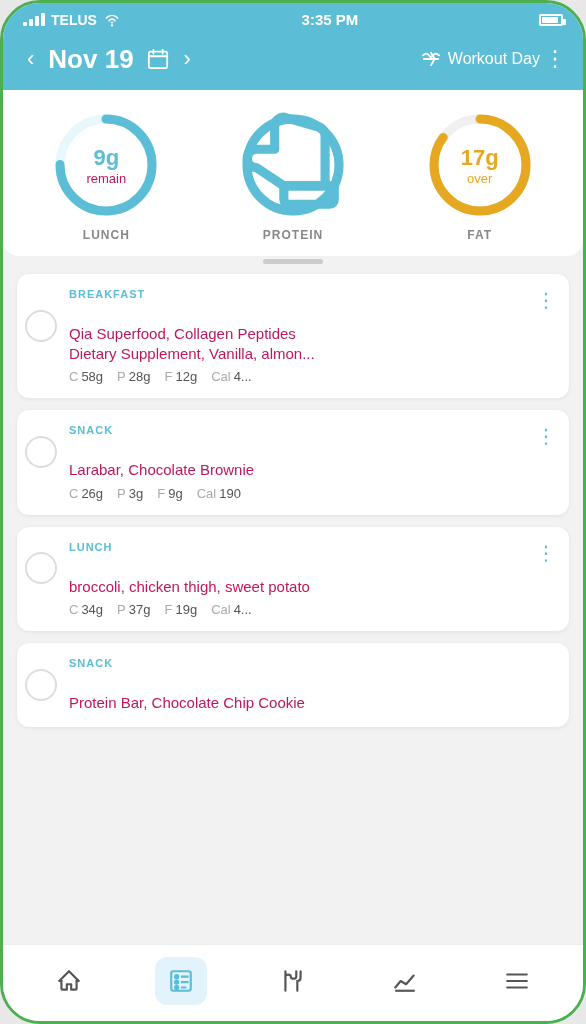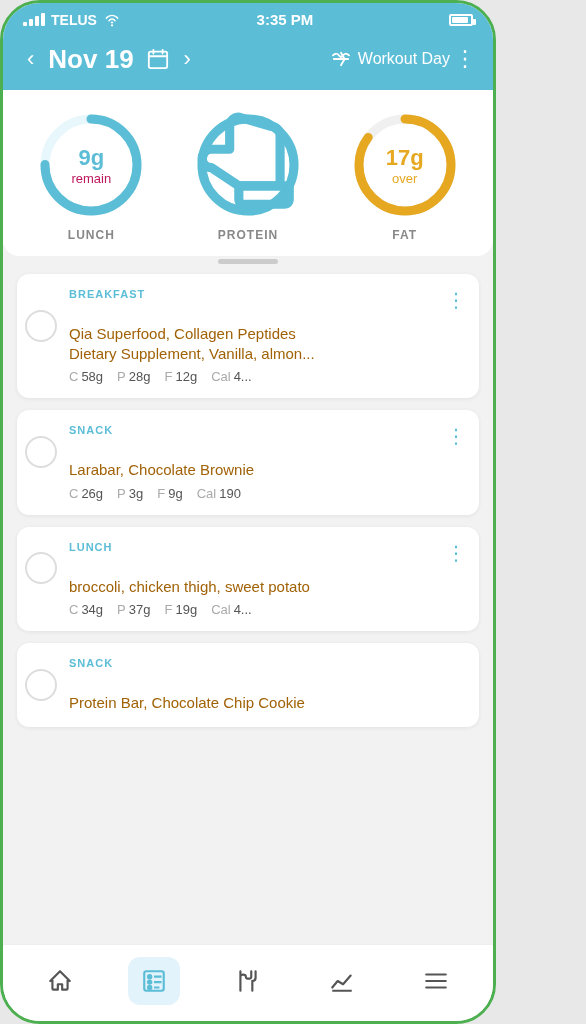--- a/index.html
+++ b/index.html
@@ -7,21 +7,21 @@
     body {
       width: 586px;
       height: 1024px;
       background: #e8e8e8;
       font-family: -apple-system, BlinkMacSystemFont, 'Segoe UI', sans-serif;
       overflow: hidden;
       position: relative;
     }
 
     .phone-frame {
-      width: 496px;
+      width: 586px;
       height: 1024px;
       background: #f2f2f2;
       border-radius: 40px;
       overflow: hidden;
       border: 3px solid #4CAF50;
       position: relative;
       display: flex;
       flex-direction: column;
     }
 
@@ -206,21 +206,21 @@
     .meal-type {
       font-size: 11px;
       font-weight: 700;
       color: #5bbdd6;
       letter-spacing: 1px;
       margin-bottom: 3px;
     }
     .meal-name {
       font-size: 15px;
       font-weight: 500;
-      color: #a16207;
+      color: #be185d;
       line-height: 1.3;
       margin-top: 24px;
     }
     .meal-dots {
       color: #5bbdd6;
       font-size: 20px;
       cursor: pointer;
       letter-spacing: 1px;
       align-self: flex-start;
       padding: 0 4px;

